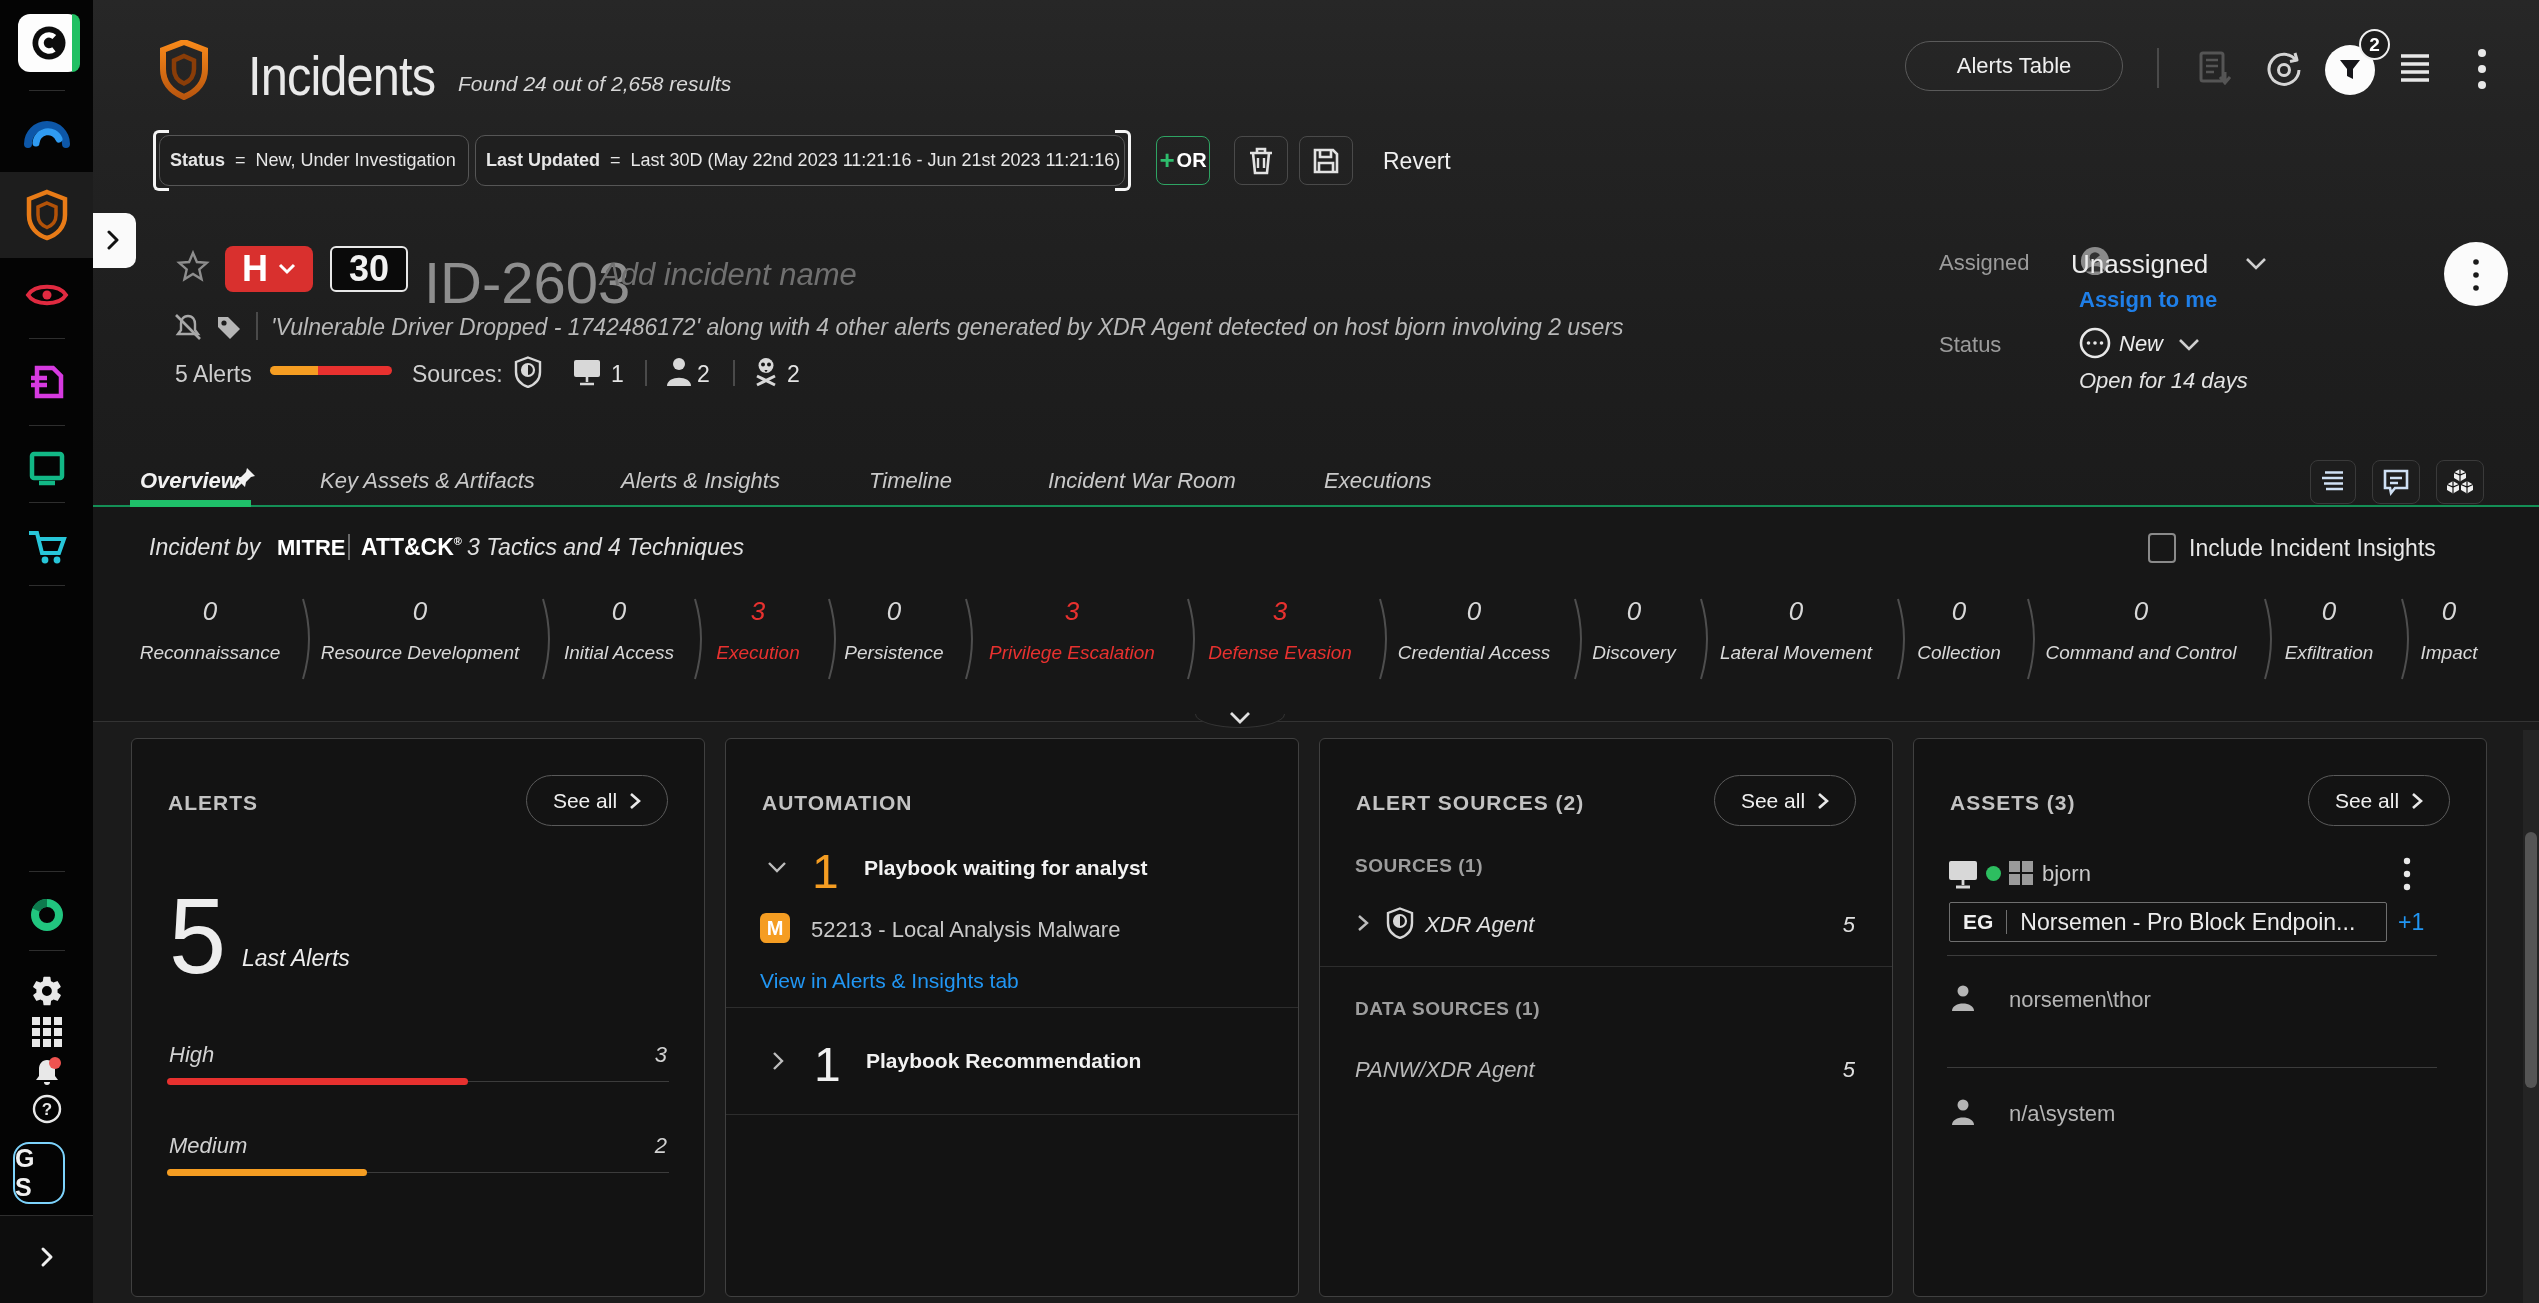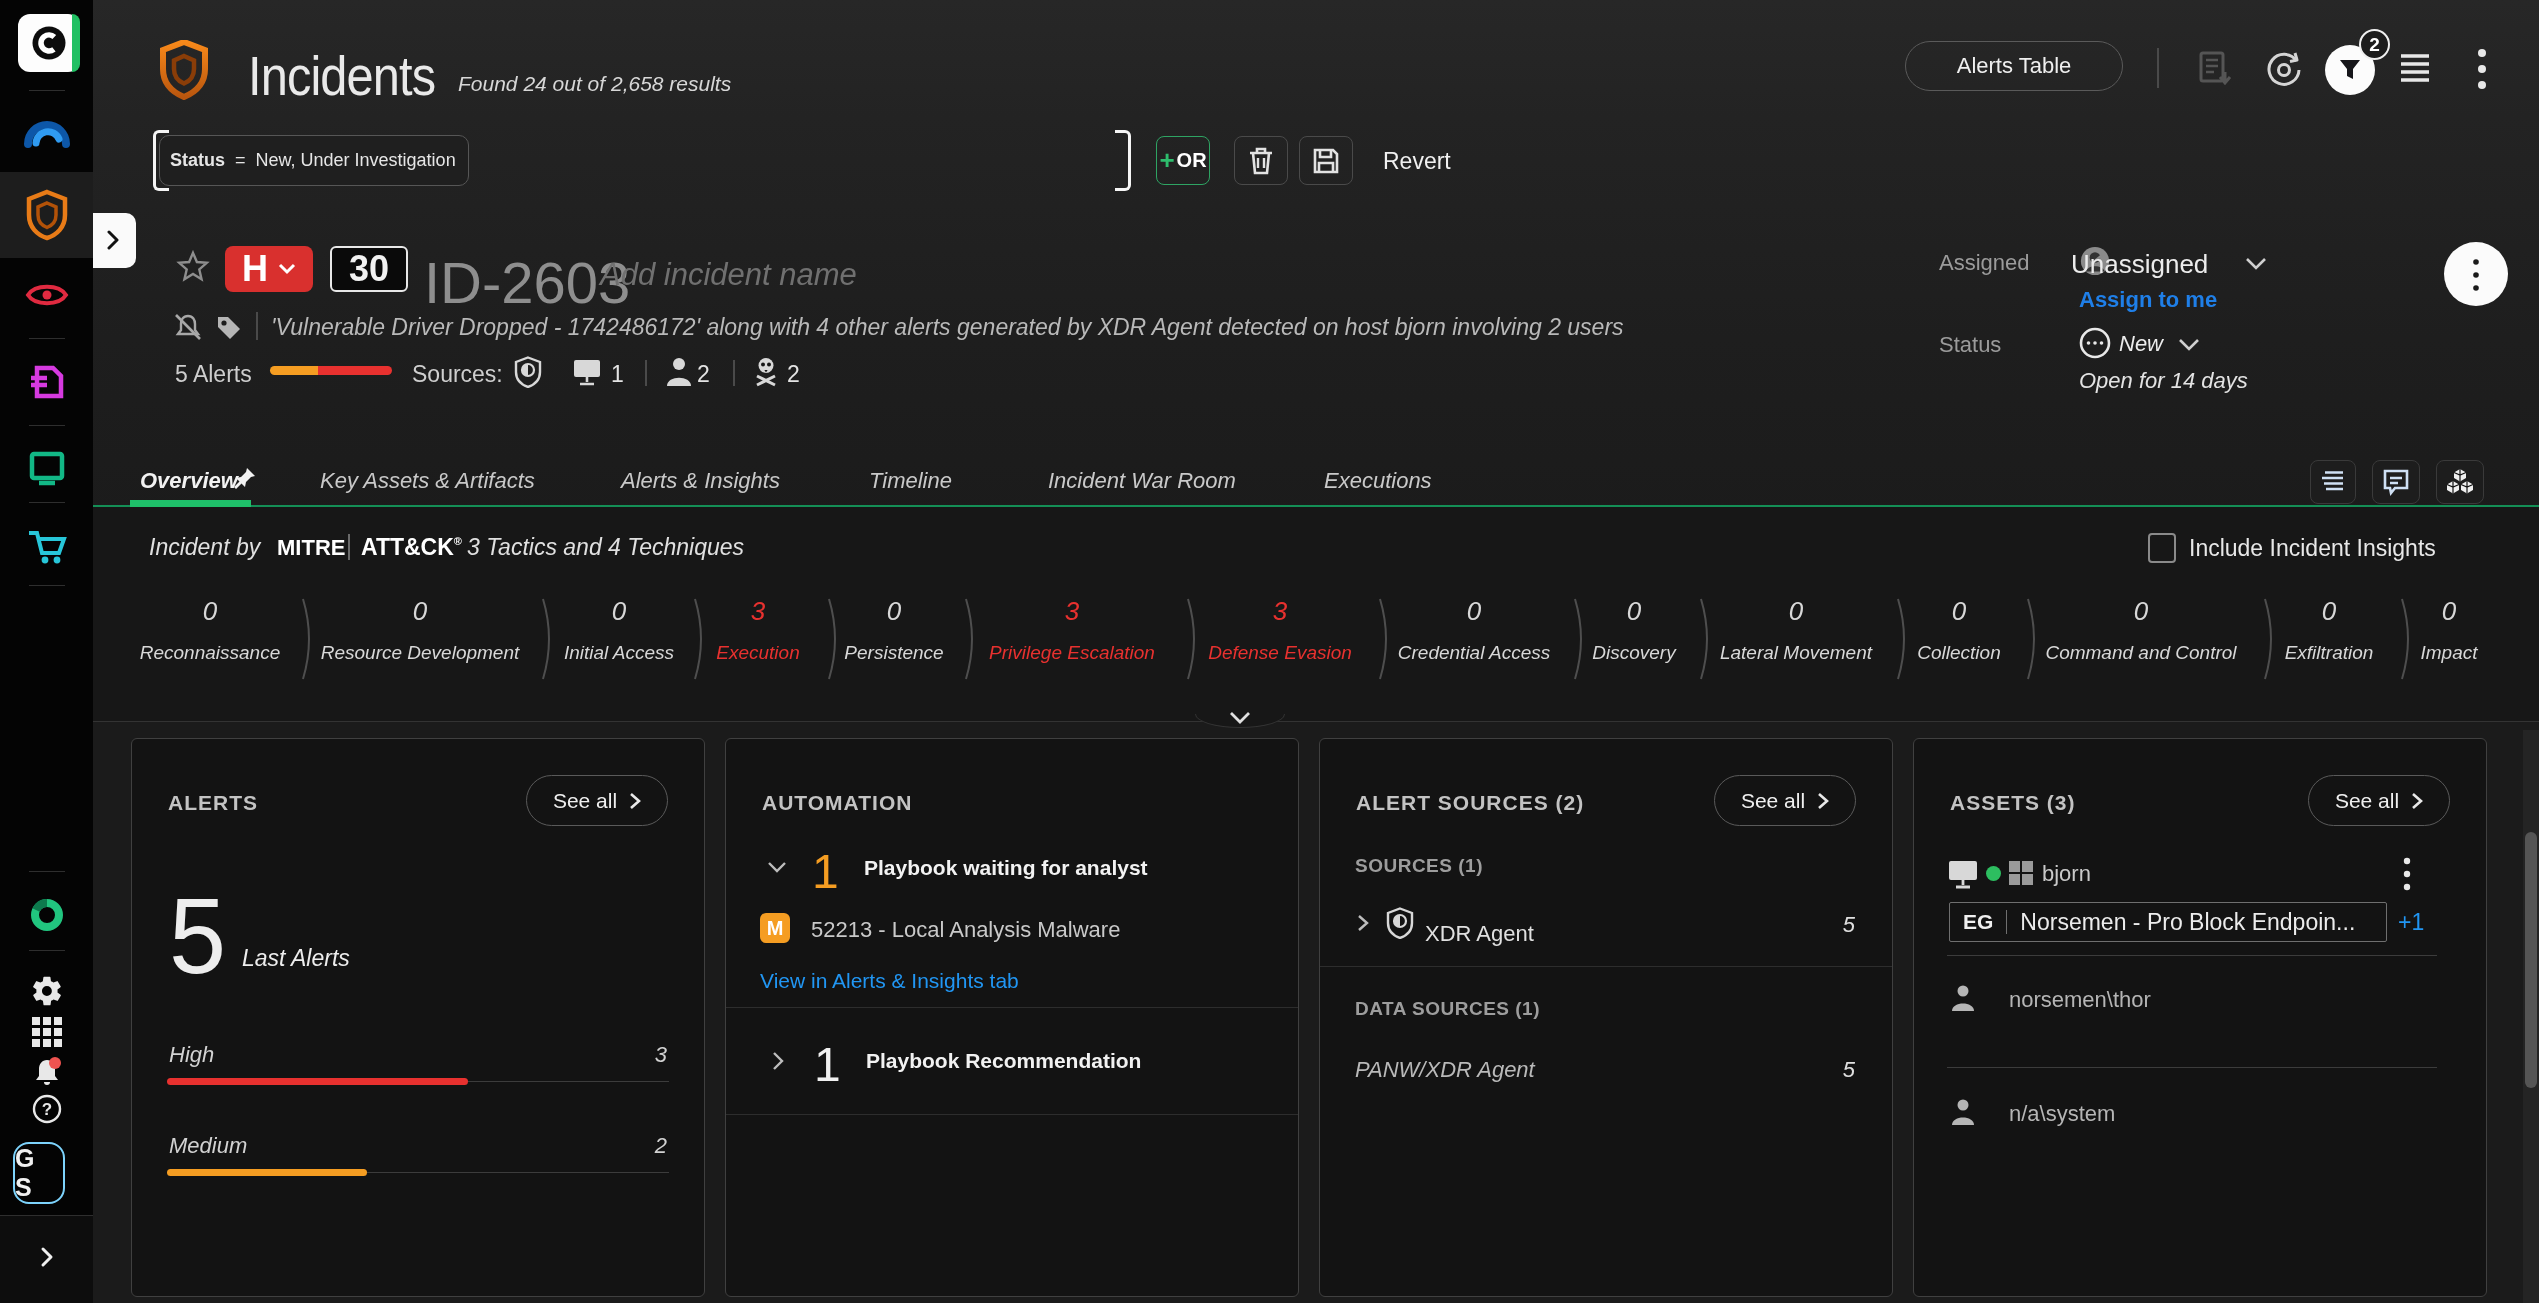--- a/index.html
+++ b/index.html
@@ -88,20 +88,21 @@
   </svg>
   <svg class="abs" style="left:2382px;top:46px;" width="14" height="46" viewBox="0 0 14 46">
     <circle cx="7" cy="7" r="4" fill="#e8e8e8"></circle>
         <circle cx="7" cy="23" r="4" fill="#e8e8e8"></circle>
         <circle cx="7" cy="39" r="4" fill="#e8e8e8"></circle>
   </svg>
 
   <div class="abs" style="left:60px;top:130px;width:16px;height:61px;border:3px solid #f5f5f5;border-right:none;border-radius:6px 0 0 6px;"></div>
   <div class="abs" style="left:1022px;top:130px;width:16px;height:61px;border:3px solid #f5f5f5;border-left:none;border-radius:0 6px 6px 0;"></div>
   <div class="fpill" style="left:66px;width:310px;"><b>Status</b>&nbsp;&nbsp;=&nbsp;&nbsp;New, Under Investigation</div>
+  <div class="fpill" style="left:382px;width:650px;"><b>Last Updated</b>&nbsp;&nbsp;=&nbsp;&nbsp;Last 30D (May 22nd 2023 11:21:16 - Jun 21st 2023 11:21:16)</div>
   <div class="iconbtn" style="left:1063px;border-color:#2ea463;color:#ffffff;font-size:20px;font-weight:bold;">
     <span style="color:#2ebd6d;font-size:26px;margin-right:2px;">+</span>OR</div>
   <div class="iconbtn" style="left:1141px;">
     <svg width="26" height="30" viewBox="0 0 26 30">
           <path d="M2 7h22M9 7V3h8v4M5 7l2 20h12l2-20" fill="none" stroke="#e3e3e3" stroke-width="2.6"></path>
           <path d="M10 12v10M16 12v10" stroke="#e3e3e3" stroke-width="2.4"></path>
         </svg>
   </div>
   <div class="iconbtn" style="left:1206px;">
     <svg width="28" height="28" viewBox="0 0 28 28">
@@ -381,21 +382,21 @@
           </svg></div>
     <div class="abs" style="left:35px;top:116px;font-size:19px;font-weight:bold;color:#9d9d9d;letter-spacing:0.5px;">SOURCES (1)</div>
     <svg class="abs" style="left:37px;top:175px;" width="12" height="18" viewBox="0 0 12 18">
           <path d="M2 2 L10 9 L2 16" fill="none" stroke="#bdbdbd" stroke-width="2.4"></path>
         </svg>
     <svg class="abs" style="left:66px;top:168px;" width="28" height="32" viewBox="0 0 28 32">
       <path d="M14 1.5 L26 6 V16 C26 24 21 28.5 14 31 C7 28.5 2 24 2 16 V6 Z" fill="none" stroke="#d8d8d8" stroke-width="2.4"></path>
       <circle cx="14" cy="14" r="6" fill="none" stroke="#d8d8d8" stroke-width="2.2"></circle>
       <path d="M14 8 a6 6 0 0 0 0 12 z" fill="#d8d8d8"></path>
     </svg>
-    <div class="abs" style="left:105px;top:173px;font-size:22px;color:#e0e0e0;margin-top:9px;">XDR Agent</div>
+    <div class="abs" style="left:105px;top:173px;font-size:22px;font-style:italic;color:#e0e0e0;">XDR Agent</div>
     <div class="abs" style="right:37px;top:173px;font-size:22px;font-style:italic;color:#e0e0e0;">5</div>
     <div class="cdiv" style="top:227px;"></div>
     <div class="abs" style="left:35px;top:259px;font-size:19px;font-weight:bold;color:#9d9d9d;letter-spacing:0.5px;">DATA SOURCES (1)</div>
     <div class="abs" style="left:35px;top:318px;font-size:22px;font-style:italic;color:#b9b9b9;">PANW/XDR Agent</div>
     <div class="abs" style="right:37px;top:318px;font-size:22px;font-style:italic;color:#e0e0e0;">5</div>
   </div>
   <div class="card" style="left:1820px;">
     <div class="chead">ASSETS (3)</div>
     <div class="pill seeall">See all <svg width="12" height="18" viewBox="0 0 12 18">
             <path d="M2 2 L10 9 L2 16" fill="none" stroke="#e8e8e8" stroke-width="2.6"></path>

